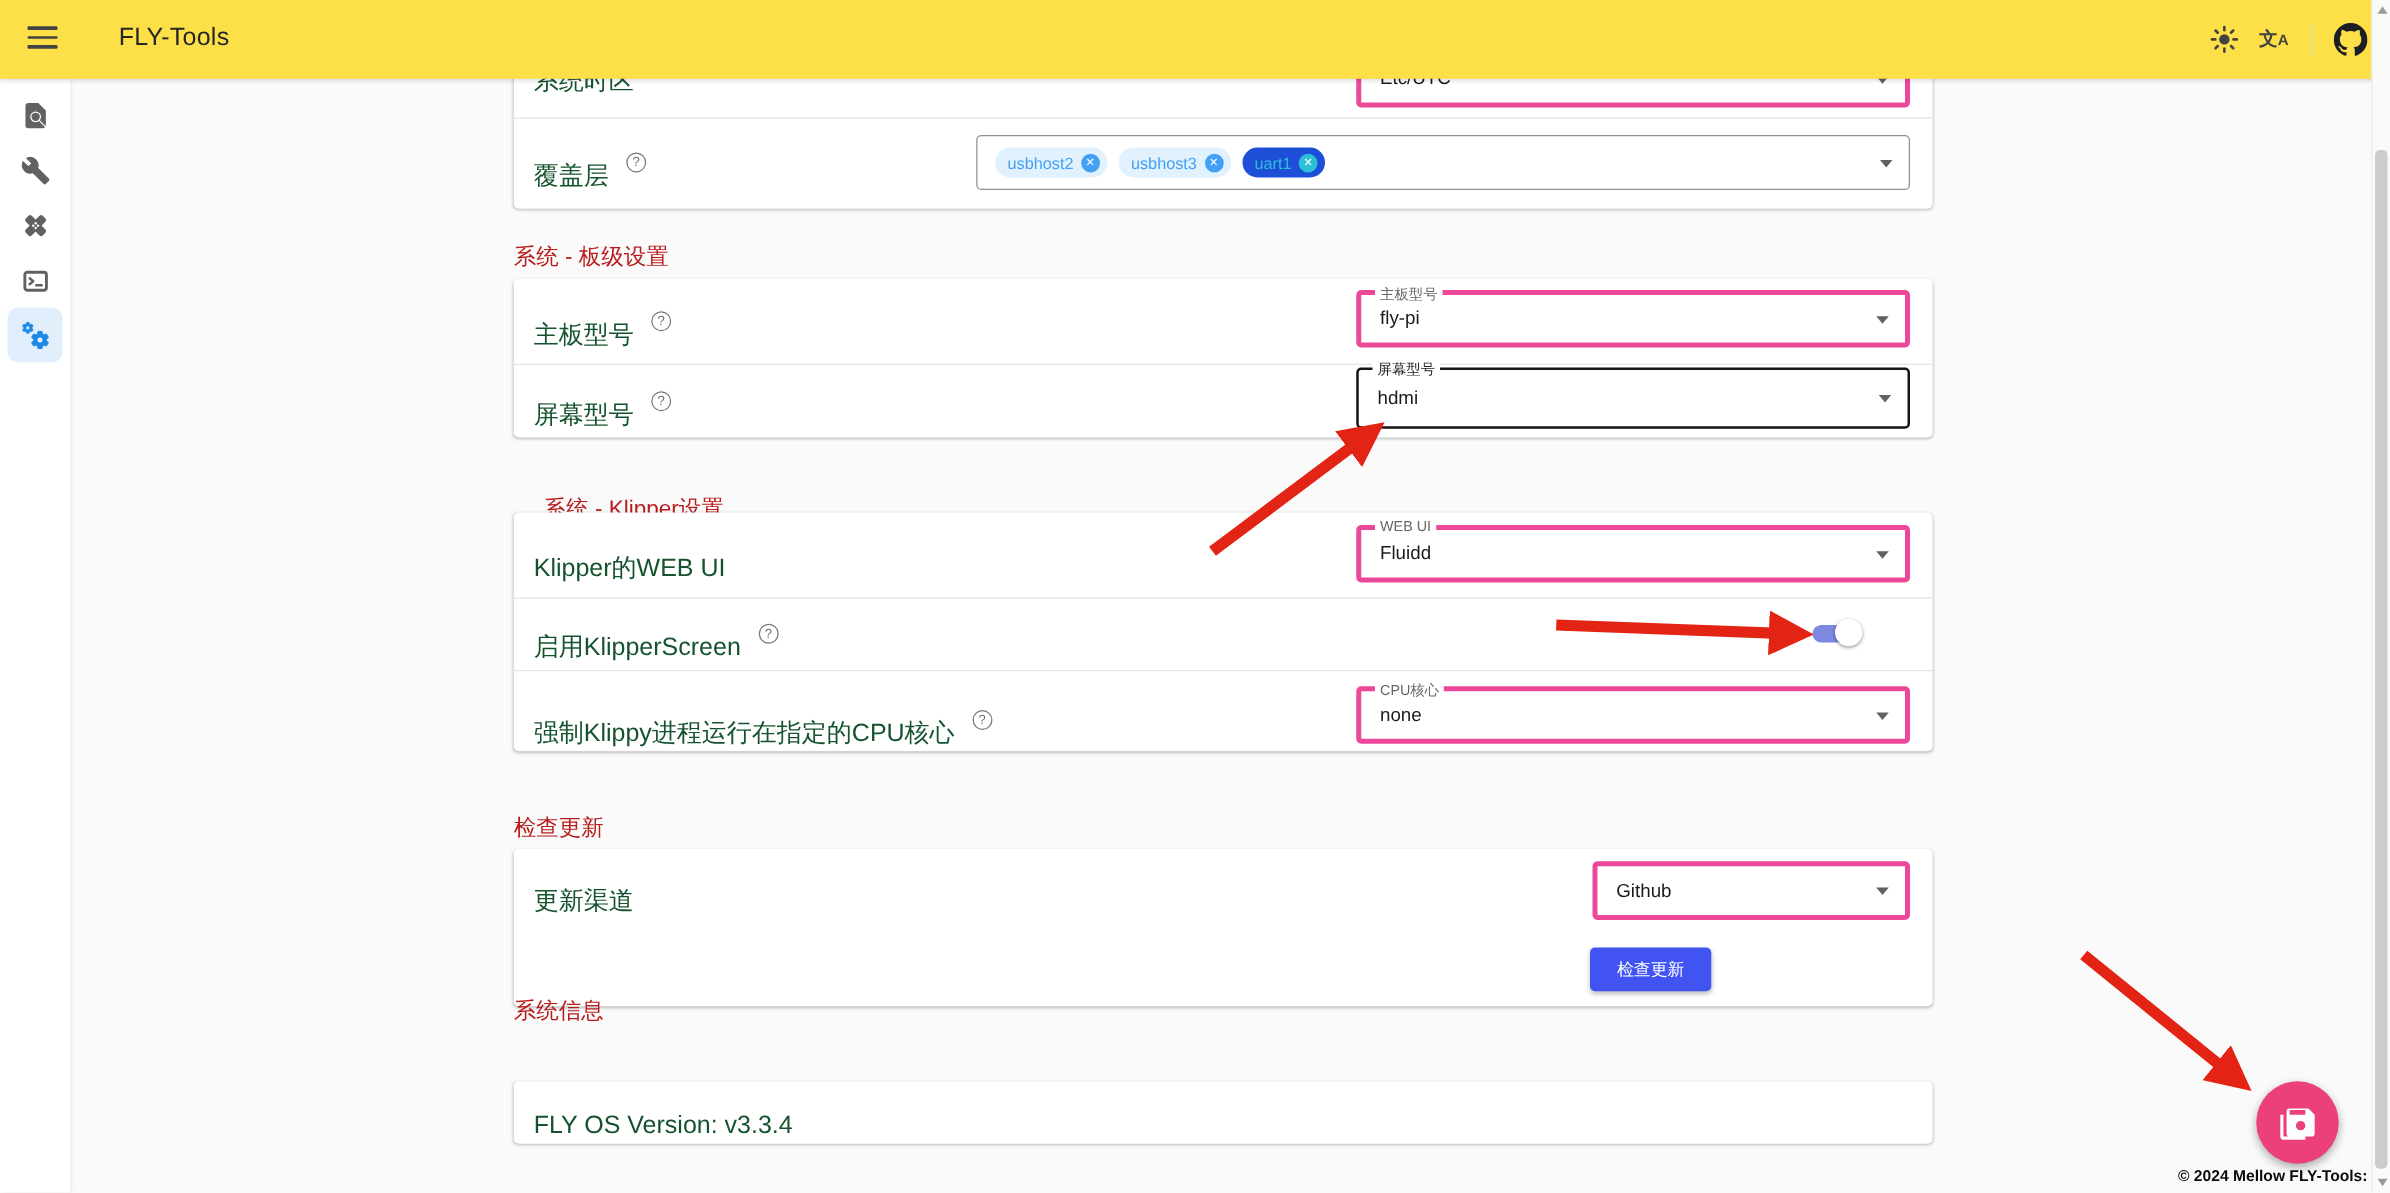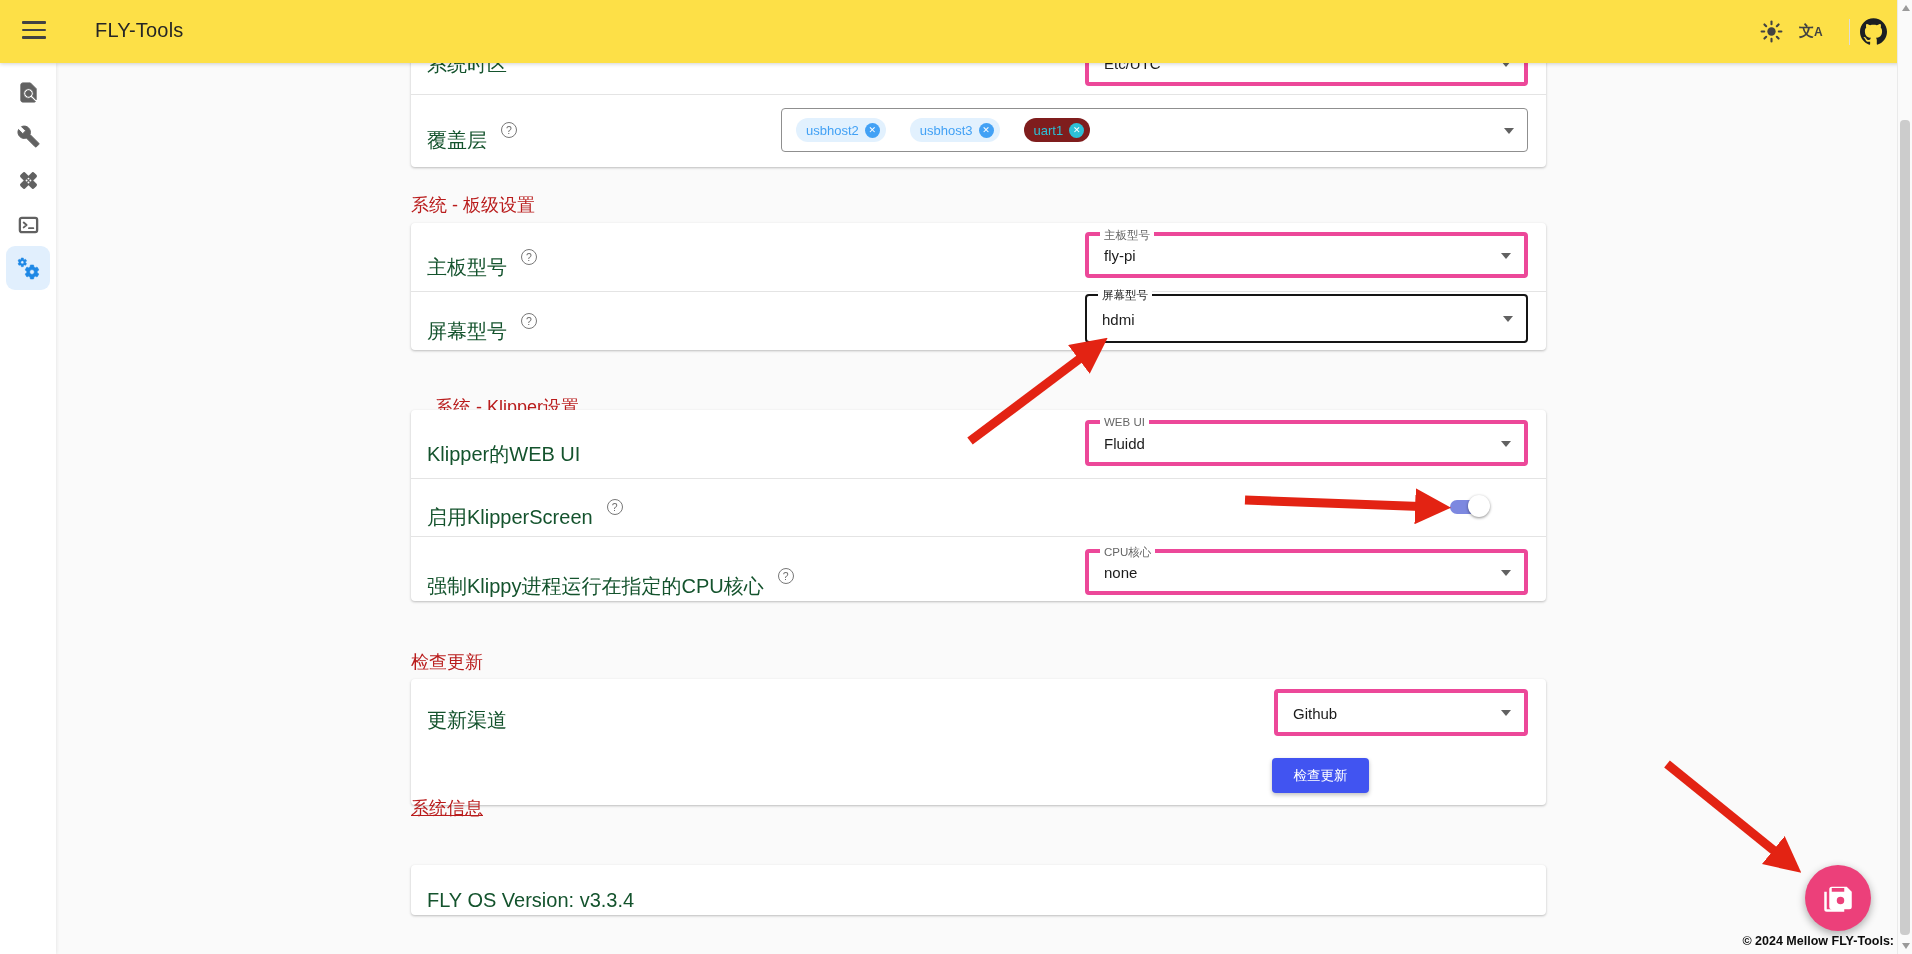--- a/index.html
+++ b/index.html
@@ -6,21 +6,21 @@
   html,body { width:1912px; height:954px; overflow:hidden;
     font-family:"Liberation Sans", sans-serif; background:#fafafa; }
 
   
   .topbar { position:absolute; left:0; top:0; width:1912px; height:63px; background:#fde047;
     box-shadow:0 1px 4px rgba(0,0,0,.18); z-index:10; }
   .hamburger { position:absolute; left:22px; top:21px; width:24px; height:20px; cursor:pointer; }
   .hamburger i { display:block; height:2.6px; background:#424242; margin-bottom:5.1px; border-radius:1px; }
   .app-title { position:absolute; left:95px; top:19px; font-size:20px; color:#262626; font-weight:500; letter-spacing:.2px; }
   .tb-icons { position:absolute; right:0; top:0; height:63px; display:flex; align-items:center; }
-  .tb-icon { width:40px; height:40px; display:flex; align-items:center; cursor:pointer; }
+  .tb-icon { width:40px; height:40px; display:flex; align-items:center; justify-content:center; cursor:pointer; }
   .tb-divider { width:1px; height:26px; background:#dcdcdc; margin:0 10px; }
   .translate-glyph { font-size:15px; color:#424242; font-weight:bold; }
   .translate-glyph .sub { font-size:12px; }
 
   
   .sidebar { position:absolute; left:0; top:63px; width:56px; height:891px; background:#fff;
     box-shadow:1px 0 3px rgba(0,0,0,.07); z-index:4; }
   .side-item { position:absolute; left:6px; width:44px; height:44px; display:flex; align-items:center;
     justify-content:center; border-radius:9px; cursor:pointer; }
   .side-item svg { width:23px; height:23px; fill:#616161; stroke:#616161; }
@@ -54,25 +54,25 @@
   .sel .val { position:absolute; left:15px; top:50%; transform:translateY(-50%);
     font-size:15px; color:#1b1b1b; }
   .sel.focused { border:2px solid #151515; }
   .sel.focused .flbl { color:#222; }
   .caret { position:absolute; right:13px; top:50%; margin-top:-2.5px; width:0; height:0;
     border-left:5px solid transparent; border-right:5px solid transparent; border-top:6px solid #616161; }
 
   
   .chips-box { position:absolute; left:370px; top:138px; width:747px; height:44px;
     border:1px solid #8f8f8f; border-radius:4px; background:#fff; display:flex;
-    align-items:center; padding-left:14px; gap:24px; cursor:pointer; }
+    align-items:center; padding-left:14px; gap:9px; cursor:pointer; }
   .chip { display:inline-flex; align-items:center; gap:6px; height:24px; padding:0 6px 0 10px;
     border-radius:12px; font-size:13px; }
   .chip-blue { background:#e2f1fe; color:#42a1f5; }
-  .chip-teal { background:#7f1d1d; color:#2cc0d6; }
+  .chip-teal { background:#1d4ed8; color:#2cc0d6; }
   .chip-x { width:15px; height:15px; border-radius:50%; display:inline-flex; align-items:center;
     justify-content:center; color:#fff; font-size:9px; cursor:pointer; }
   .chip-blue .chip-x { background:#42a1f5; }
   .chip-teal .chip-x { background:#2cc0d6; }
 
   
   .toggle { position:absolute; left:1039px; top:85px; width:42px; height:22px; cursor:pointer; }
   .toggle .track { position:absolute; left:0; top:5px; width:38px; height:14px; border-radius:7px; background:#7d88e0; }
   .toggle .thumb { position:absolute; left:18px; top:0; width:22px; height:22px; border-radius:50%;
     background:#fff; box-shadow:0 1px 3px rgba(0,0,0,.45); }
@@ -191,21 +191,21 @@
   <div class="row" style="top:0; height:63px;">
     <span class="row-label">更新渠道</span>
   </div>
   <div class="sel" style="left:863px; width:254px; top:10px; height:47px;">
     <span class="val">Github</span>
     <span class="caret"></span>
   </div>
   <button class="btn-primary">检查更新</button>
 </div>
 
-<div class="section-label" style="top:796px;text-decoration:underline;">系统信息</div>
+<div class="section-label" style="top:796px;">系统信息</div>
 
 <div class="card" style="top:865px; height:50px;">
   <div class="row" style="top:0; height:50px;">
     <span class="row-label">FLY OS Version: v3.3.4</span>
   </div>
 </div>
 
 <div class="topbar">
   <div class="hamburger">
       <i></i>

